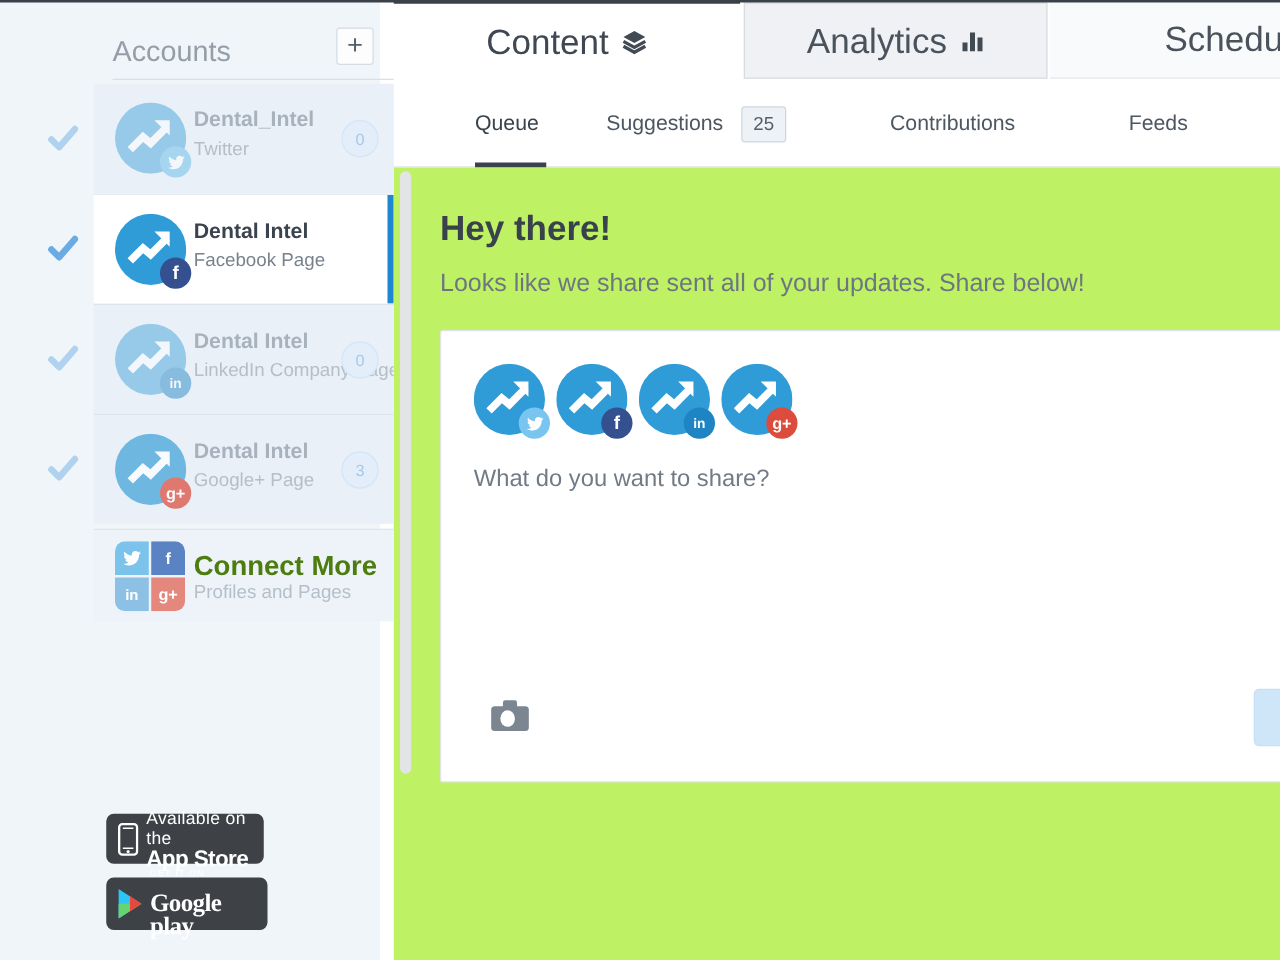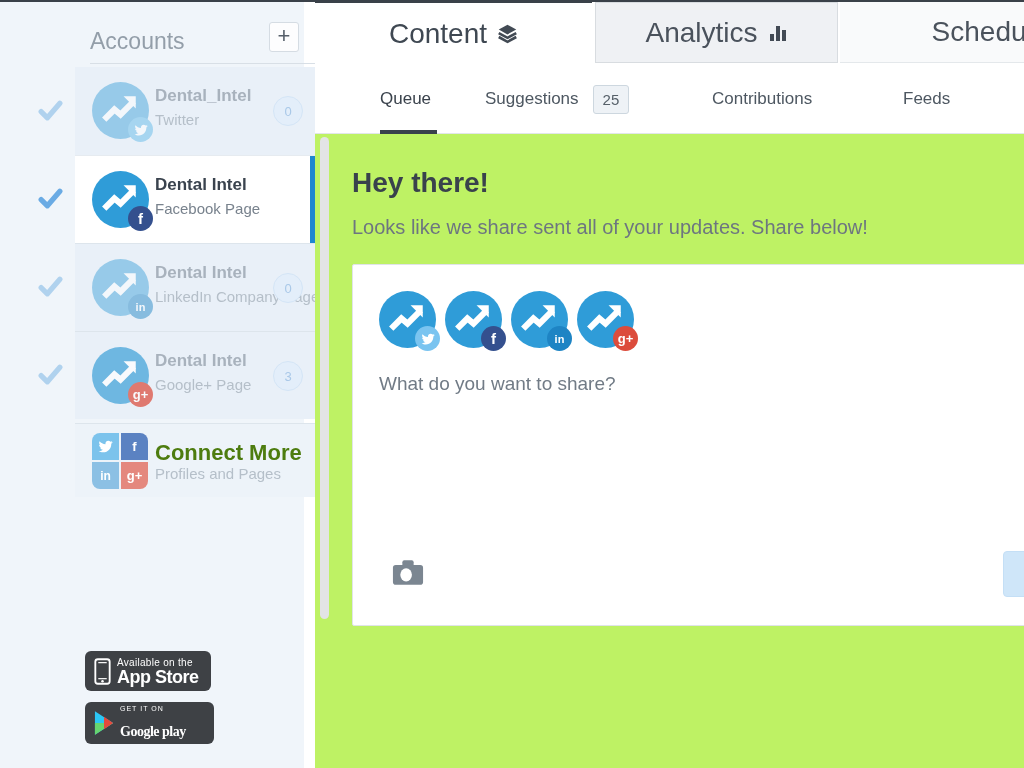--- a/index.html
+++ b/index.html
@@ -50,24 +50,24 @@
   .gc-gp { background:#e4887e; }
   .connect-title { position:absolute; left:80px; top:16px; font-size:22px; font-weight:bold; color:#4d7c0f; }
   .connect-sub { position:absolute; left:80px; top:41px; font-size:15px; color:#b5bfc9; }
 
   .store-badge { position:absolute; left:85px; background:#3e4145; border-radius:6px; color:#fff;
     display:flex; align-items:center; cursor:pointer; }
   .app-store { top:651px; width:126px; height:40px; }
   .google-play { top:702px; width:129px; height:42px; }
   .store-icon { margin:0 6px 0 9px; display:flex; }
   .store-text { display:flex; flex-direction:column; }
-  .st-small { font-size:10px; letter-spacing:.3px; }
+  .st-small { font-size:14px; letter-spacing:.3px; }
   .st-small.caps { font-size:7px; letter-spacing:1px; }
   .st-big { font-size:18px; font-weight:bold; line-height:18px; letter-spacing:-.5px; }
-  .st-big.gp { font-family:"Liberation Serif", serif; font-weight:bold; font-size:14px;margin-top:11px; }
+  .st-big.gp { font-family:"Liberation Serif", serif; font-weight:bold; font-size:20px;margin-top:11px; }
 
   .scrollbar-thumb { position:absolute; left:320px; top:137px; width:9px; height:482px;
     background:#e3e4e5; border-radius:5px; z-index:20; cursor:pointer; }
 
   
   .main { position:absolute; left:315px; top:0; width:709px; height:768px; background:#fff; }
   .tabbar { position:absolute; left:0; top:0; width:709px; height:64px; }
   .tab { position:absolute; display:flex; align-items:center; justify-content:center; gap:10px;
     font-size:28px; color:#3f4852; cursor:pointer; }
   .tab-content { left:0; top:0; width:277px; height:64px; background:#fff; border-top:3px solid #3a4149; }

